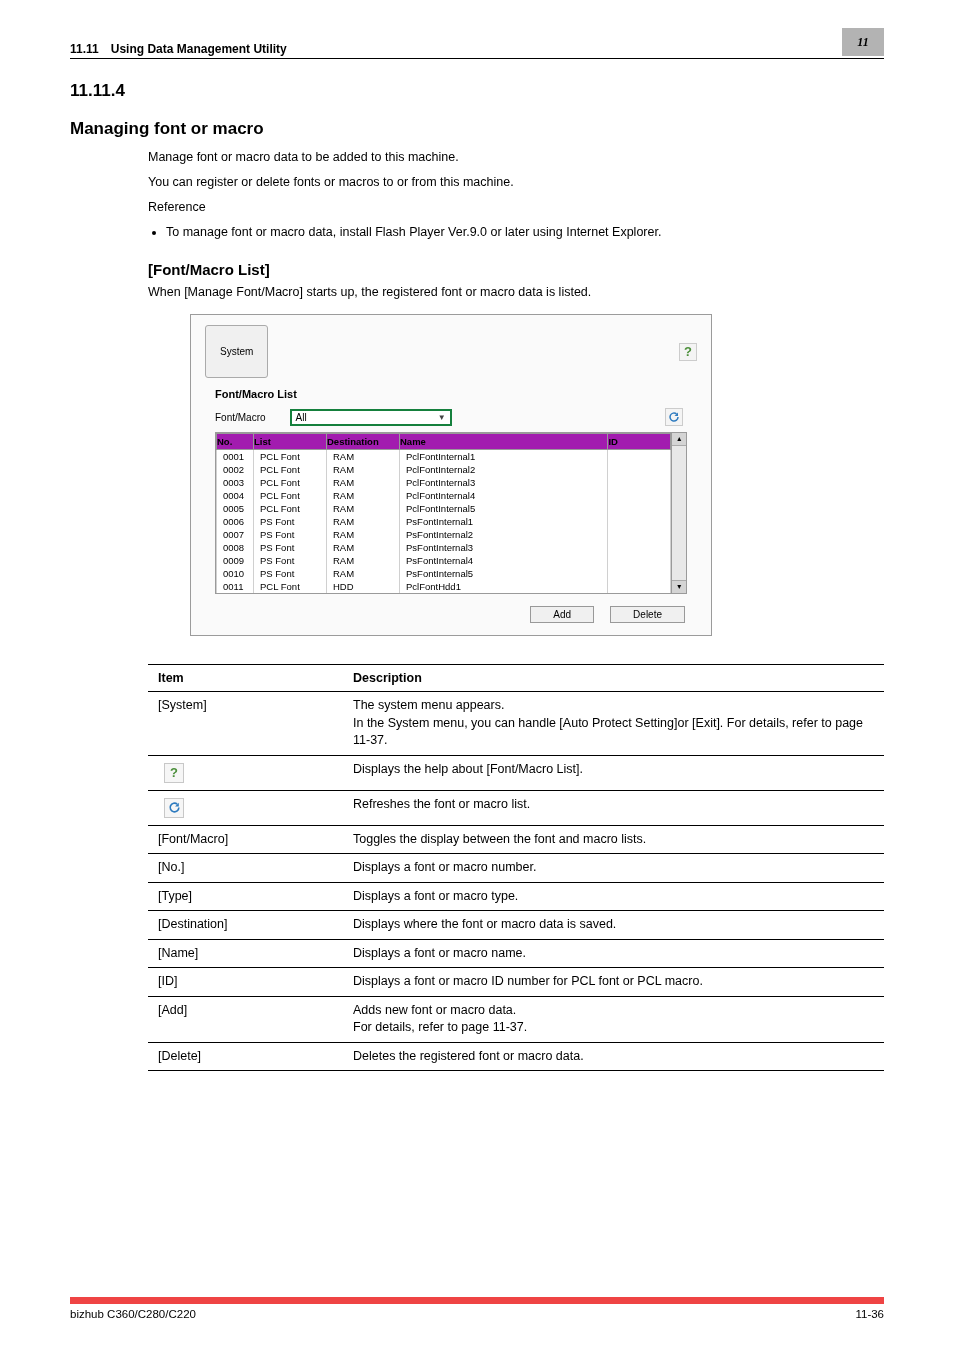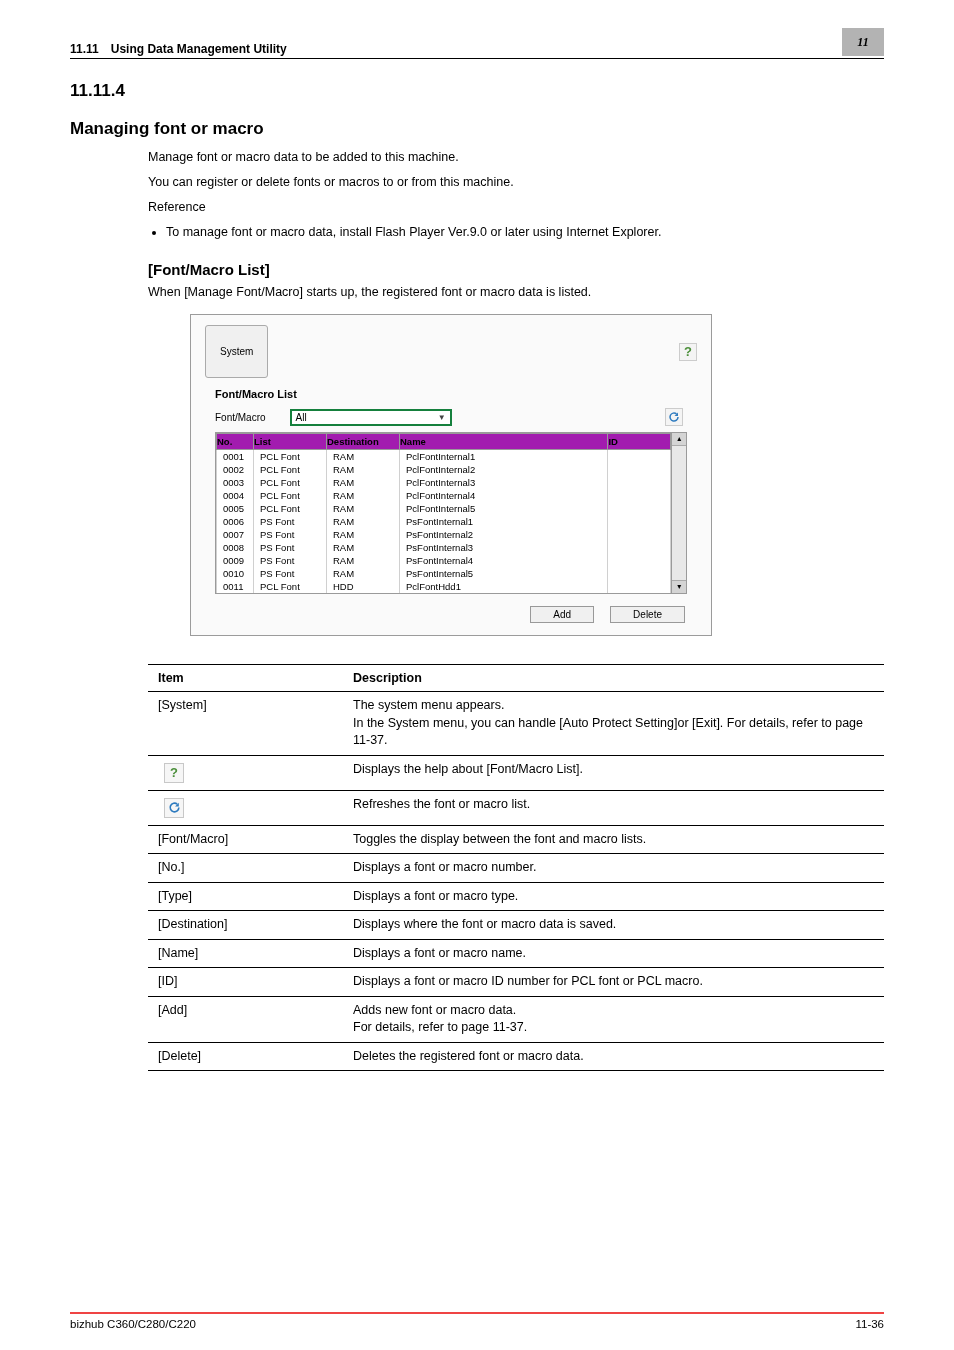--- a/index.html
+++ b/index.html
@@ -224,22 +224,22 @@
     width: 18px; height: 18px;
     border: 1px solid #c8c8c8;
     background: #f6f6f6;
     align-items:center; justify-content:center;
     margin: 2px 0 2px 6px;
   }
 
   
   .footer {
     position: absolute;
-    left: 70px; right: 70px; bottom: 20px;
-    border-top: 2px solid #ef4444;
+    left: 70px; right: 70px; bottom: 30px;
+    border-top: 7px solid #ef4444;
     padding-top: 4px;
     display: flex;
     justify-content: space-between;
     font-size: 11.5px;
   }
 </style>
 </head>
 <body>
 
 <div class="page">

